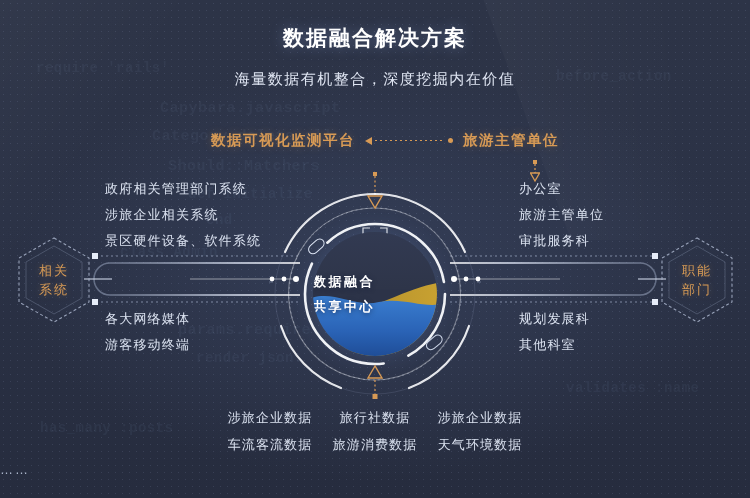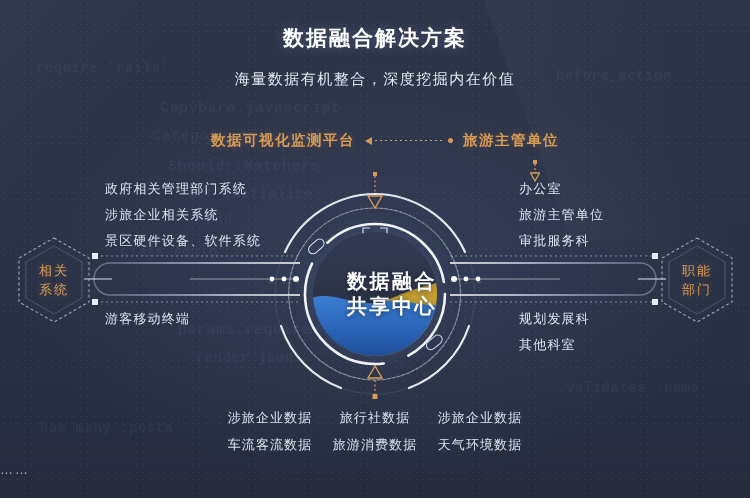--- a/index.html
+++ b/index.html
@@ -112,22 +112,22 @@
   
   #center{position:absolute;left:313px;top:232px;width:124px;height:124px;}
   #sphere{
     position:absolute;inset:0;border-radius:50%;overflow:hidden;
     background:linear-gradient(180deg,#323a52 0%,#2e3549 46%,#2c3348 47%);
     box-shadow:0 0 22px rgba(120,160,235,.18);
   }
   #liquid{position:absolute;left:-6px;right:-6px;top:46px;bottom:-4px;}
   #center-text{
     position:absolute;inset:0;display:flex;flex-direction:column;
-    align-items:flex-end;justify-content:center;
-    font-size:20px;font-weight:bold;color:#fff;letter-spacing:2.5px;line-height:25px;
+    align-items:flex-start;justify-content:center;
+    font-size:13px;font-weight:bold;color:#fff;letter-spacing:2.5px;line-height:25px;
     text-shadow:0 1px 5px rgba(20,30,60,.7);
     z-index:3;
   }
   #ring-svg{position:absolute;left:-46px;top:-46px;width:216px;height:216px;}
   .mark{position:absolute;}
 </style>
 </head>
 <body>
 
 <div id="stage">
@@ -291,20 +291,21 @@
     </div>
   </div>
 
   <div class="list" id="list-left-top">
     <div class="row">政府相关管理部门系统</div>
     <div class="row">涉旅企业相关系统</div>
     <div class="row">景区硬件设备、软件系统</div>
   </div>
 
   <div class="list" id="list-left-bottom">
+    <div class="row">各大网络媒体</div>
     <div class="row">游客移动终端</div>
   </div>
 
   <svg id="pin-right" viewBox="0 0 10 24">
     <rect x="3" y="0" width="4" height="4" fill="#d79a55"></rect>
     <line x1="5" y1="4" x2="5" y2="13" stroke="#d79a55" stroke-width="1.2" stroke-dasharray="2 2"></line>
     <polygon points="5,21 0.5,13 9.5,13" fill="none" stroke="#d79a55" stroke-width="1.3"></polygon>
   </svg>
 
   <div class="list" id="list-right-top">

